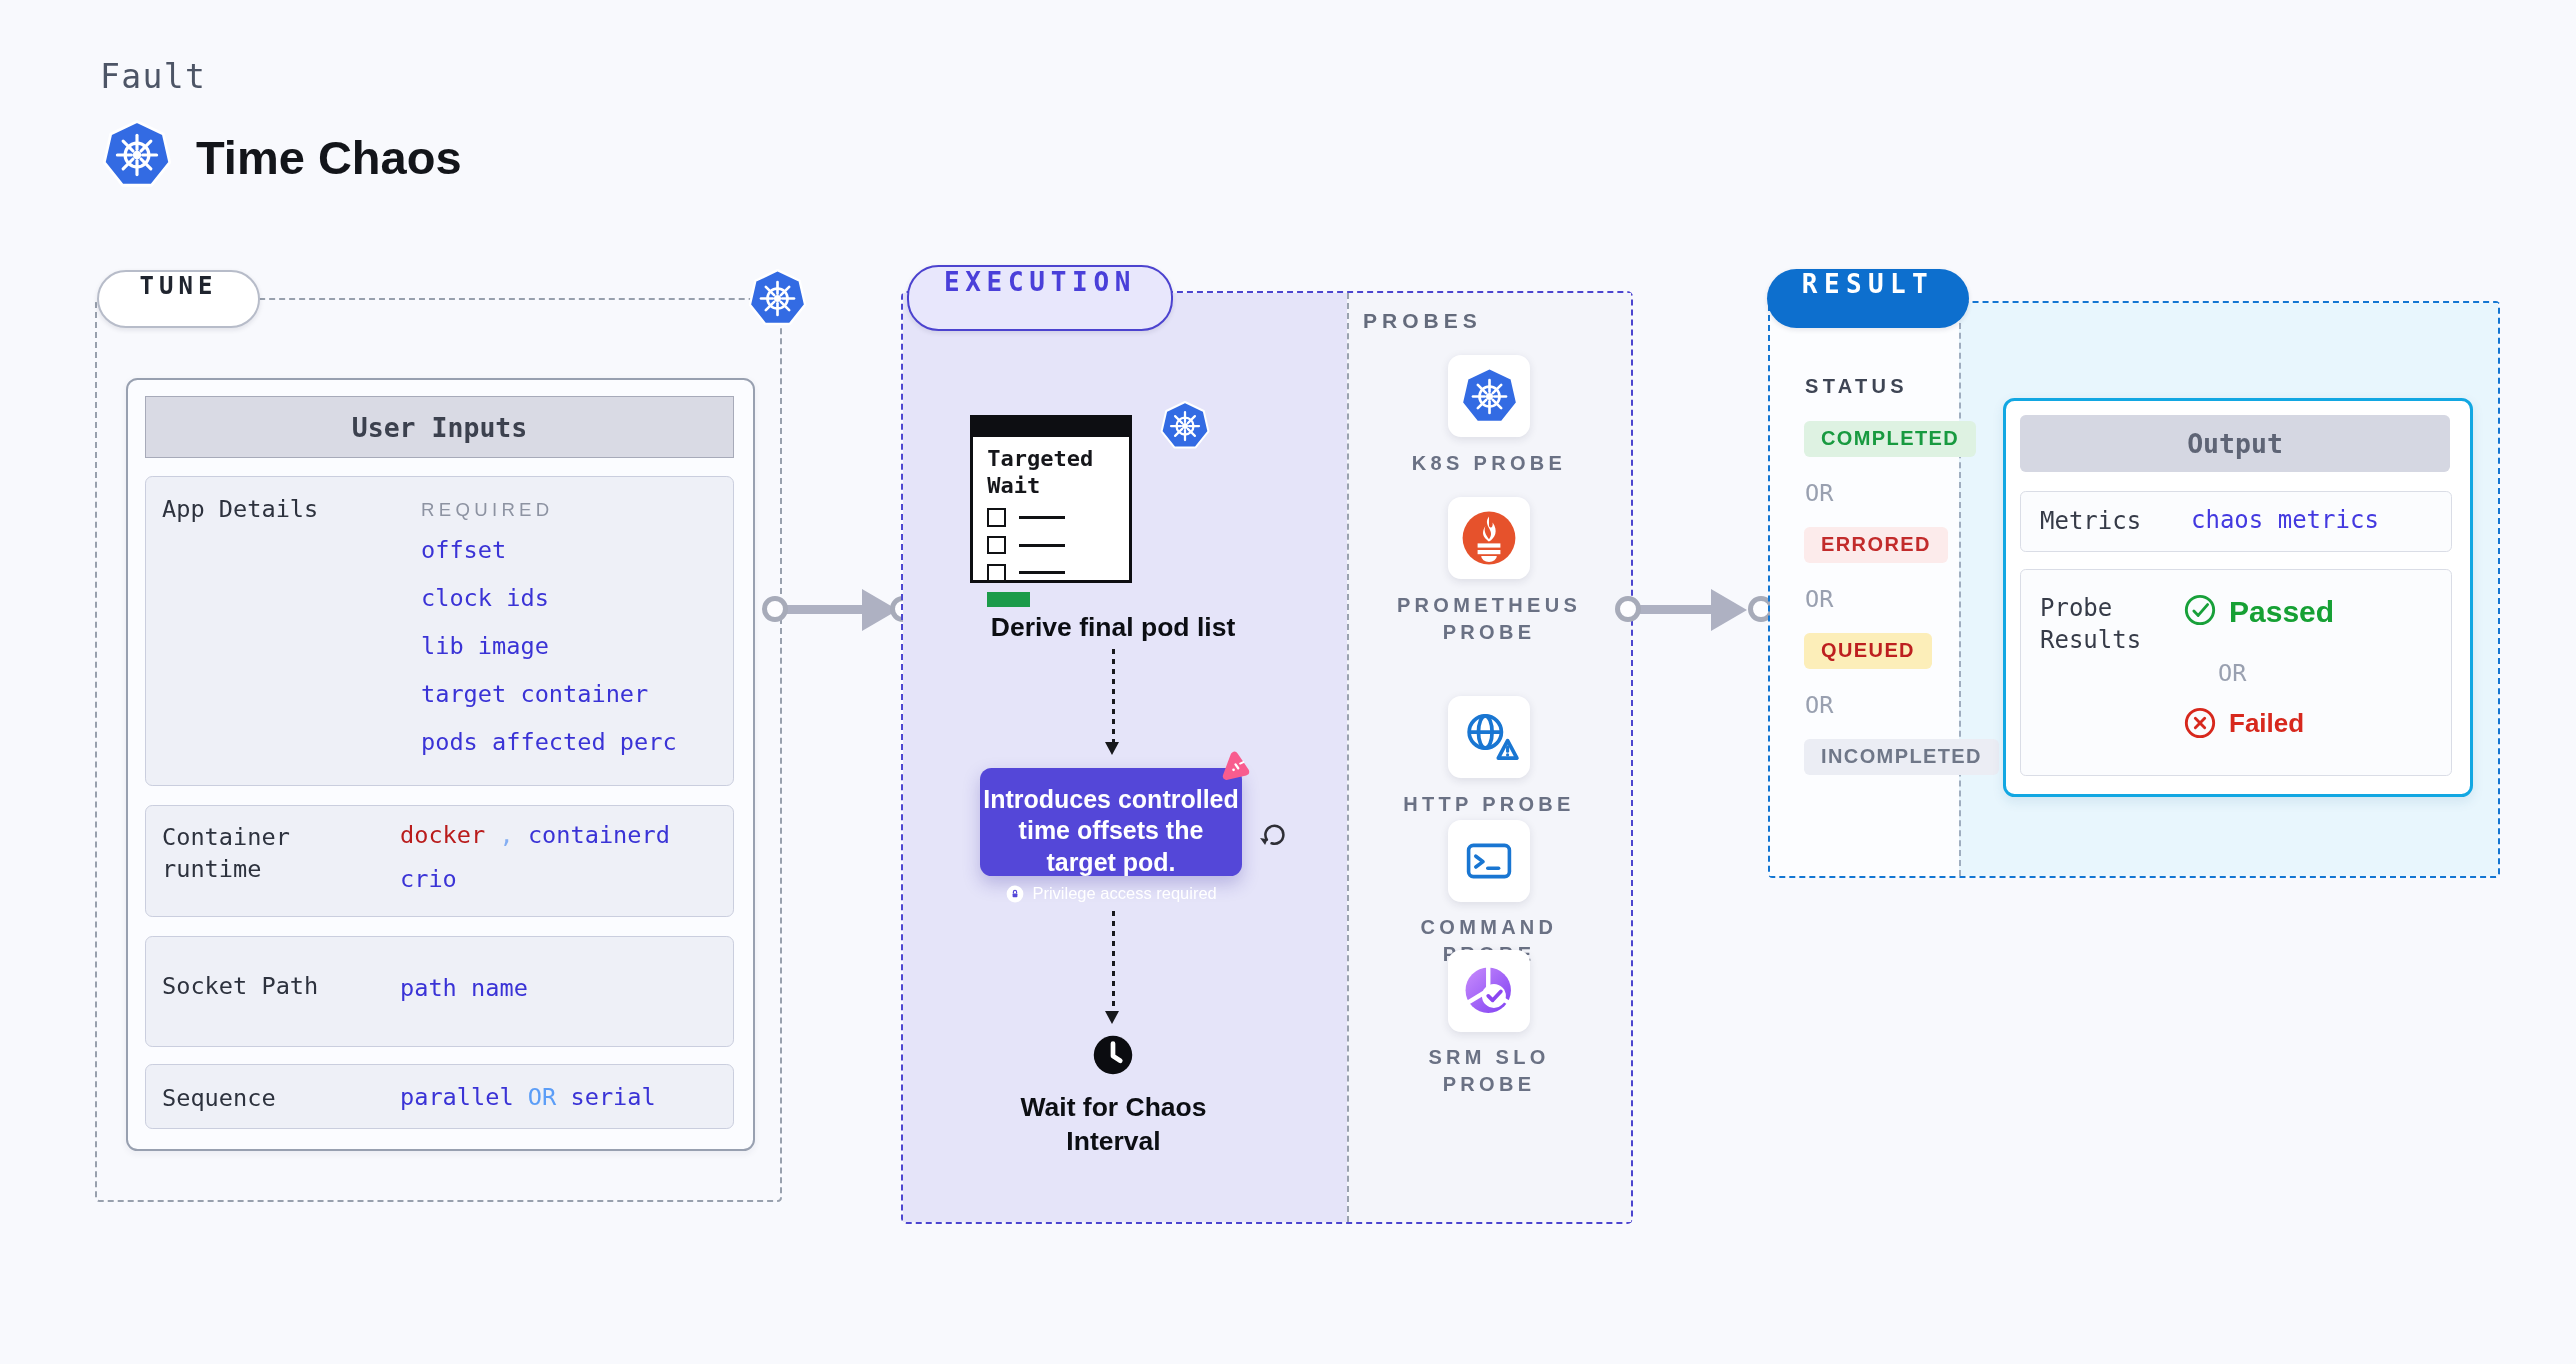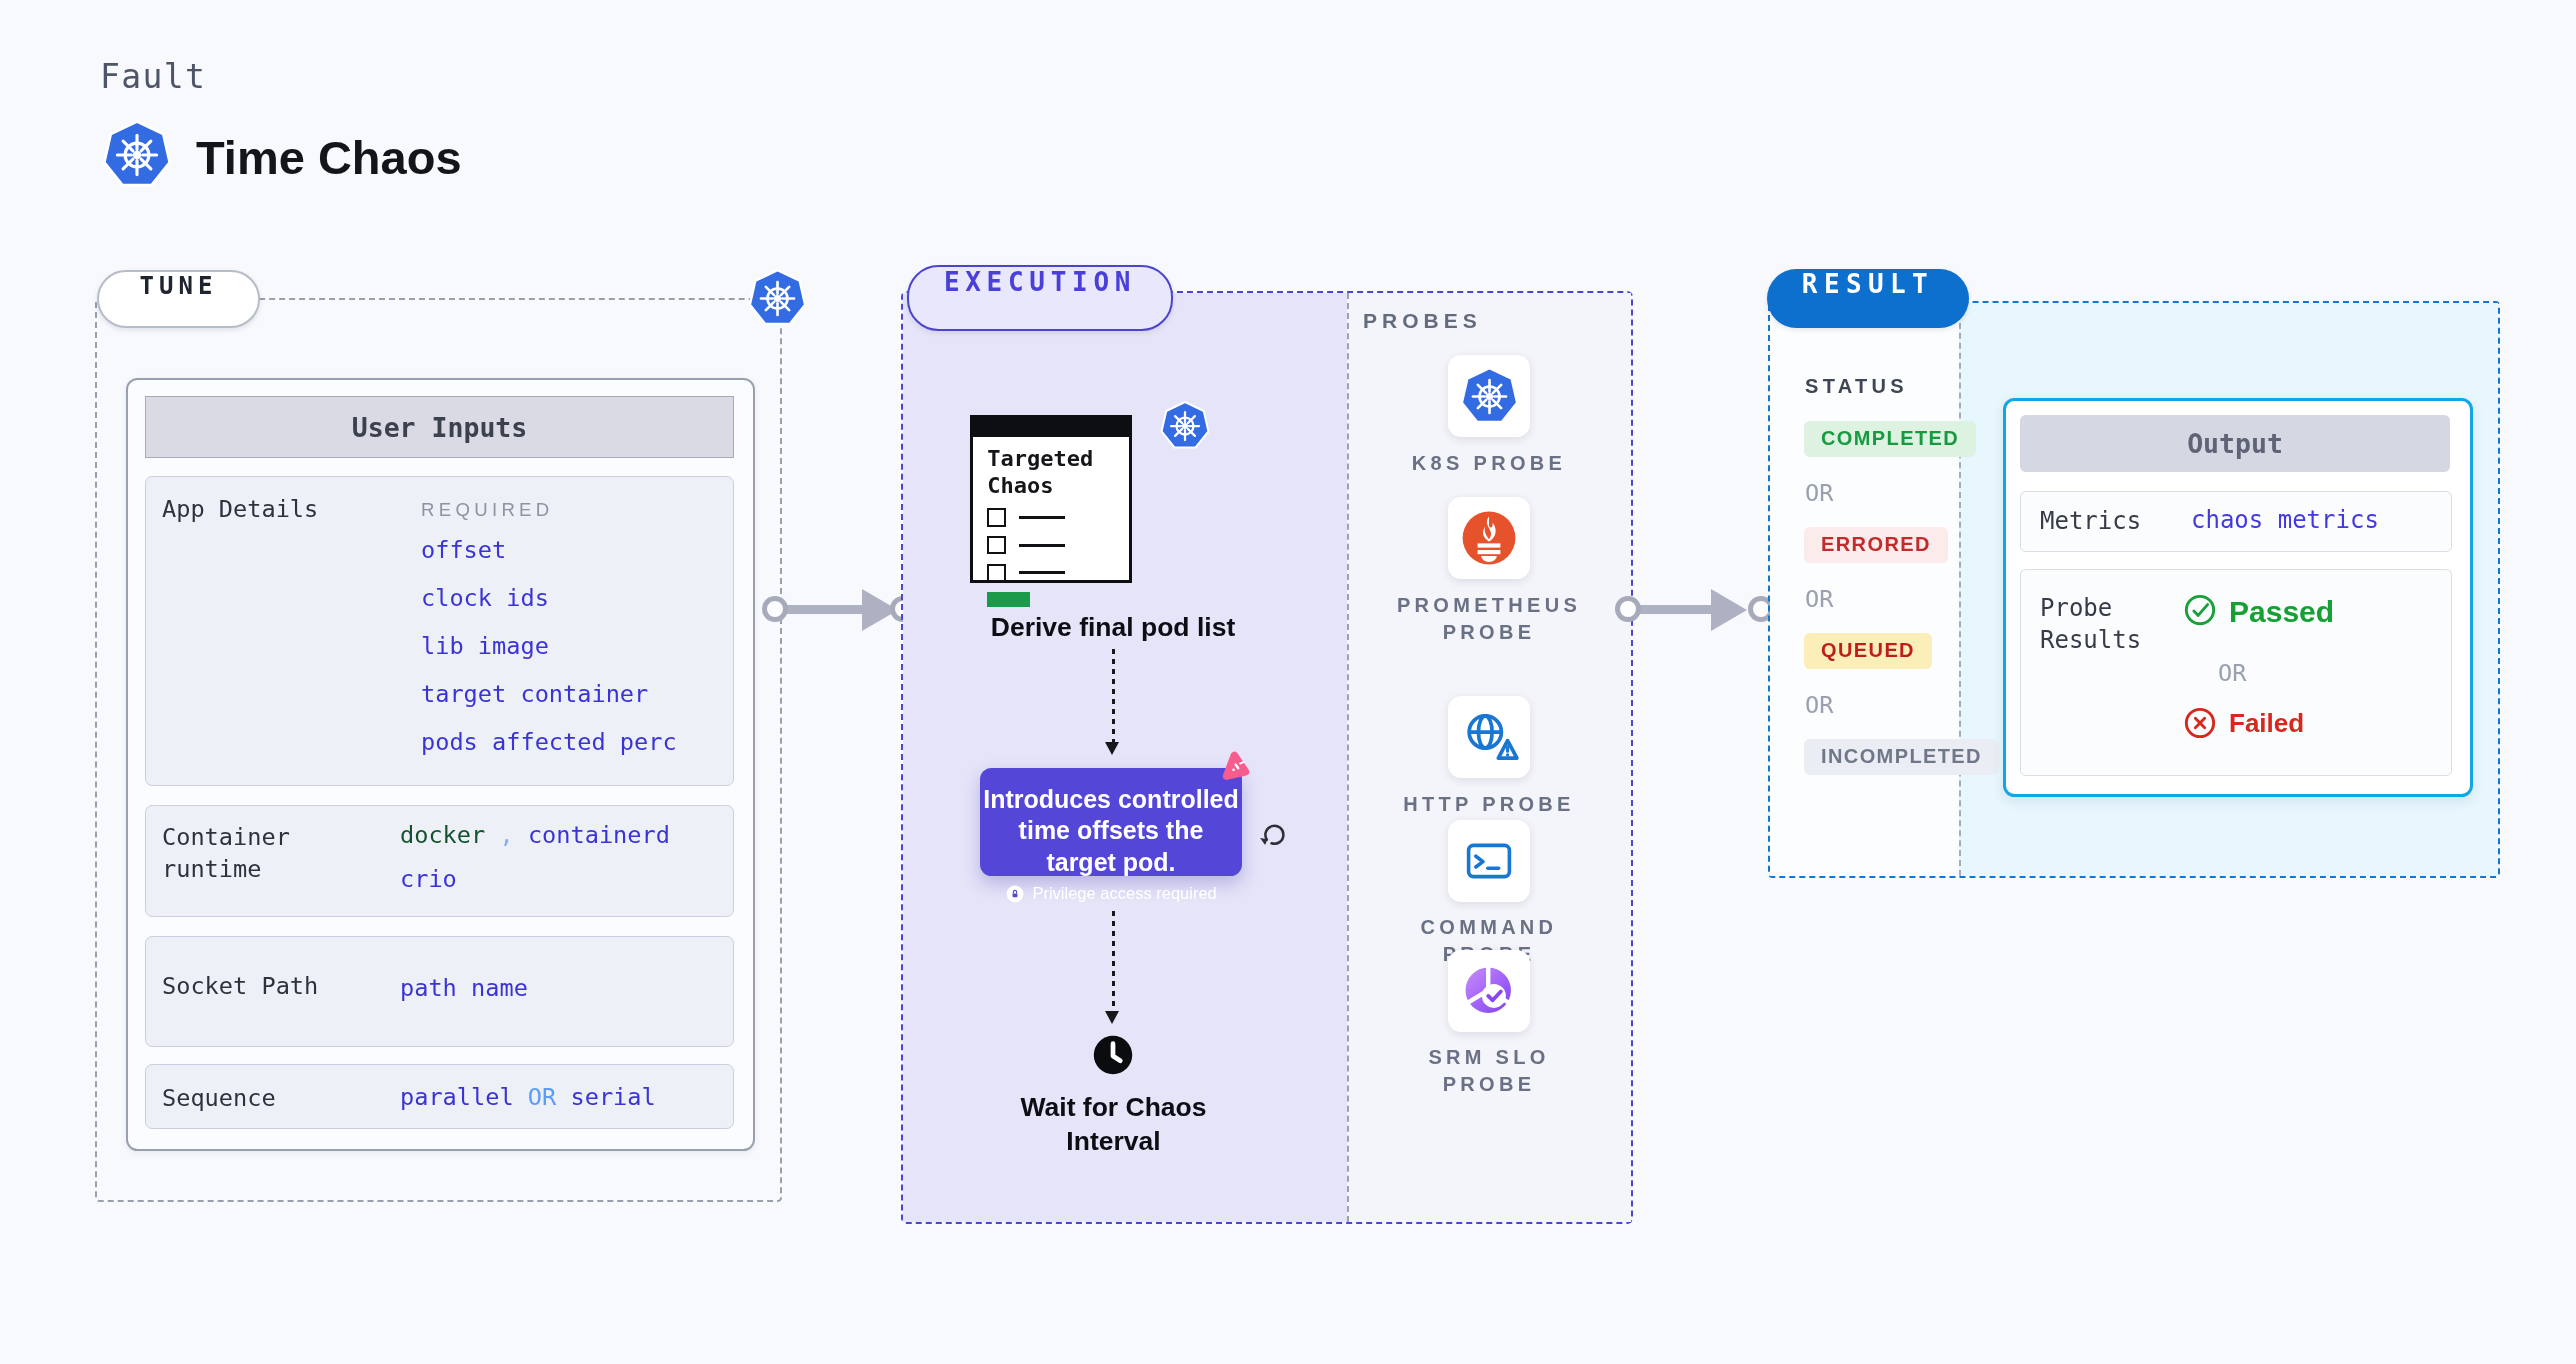--- a/index.html
+++ b/index.html
@@ -31,21 +31,21 @@
   .pill-result{background:#0d6fce;color:#ffffff;font-size:26px;letter-spacing:6.4px;}
 
   
   .ui-card{background:#fbfcff;border:2.1px solid #98a0b0;border-radius:11.5px;box-shadow:0 2.9px 7.2px rgba(30,34,60,.06);}
   .ui-header{background:#d9dae4;border:1.4px solid #a7aab9;border-radius:0;display:flex;align-items:center;justify-content:center;
              font-size:26.5px;font-weight:bold;color:#3c414e;}
   .ui-row{background:#eef0f7;border:1.4px solid #cacede;border-radius:7.2px;}
   .row-label{font-size:23.6px;color:#2d323e;line-height:31.5px;}
   .req-note{font-size:18.6px;letter-spacing:4.3px;color:#8d93a2;font-family:"Liberation Sans",sans-serif;}
   .val{font-size:23.6px;color:#3a33d6;}
-  .val-blue{color:#14532d;}
+  .val-blue{color:#b91c1c;}
   .val-lightblue{color:#84aef3;}
   .val-or{color:#5b9df7;}
 
   
   .gline{background:#aeb1c2;height:9.3px;border-radius:2.9px;}
   .gtri{width:0;height:0;border-top:21px solid transparent;border-bottom:21px solid transparent;border-left:36px solid #aeb1c2;}
   .donut{width:15.8px;height:15.8px;border:5.7px solid #a7abb9;border-radius:50%;background:#fdfdff;}
   .dotline{width:2.9px;background:repeating-linear-gradient(#17181c 0 5px,transparent 5px 10px);}
   .tri-down{width:0;height:0;border-left:7.9px solid transparent;border-right:7.9px solid transparent;border-top:13px solid #17181c;}
 
@@ -245,21 +245,21 @@
     <div class="abs probes-fill" style="left:444px;top:0;right:0;height:100%;"></div>
   </div>
   <div class="abs pill pill-exec mono" style="left:907px;top:265px;width:262px;height:62px;">
     <span>EXECUTION</span>
   </div>
 
   <div class="abs doc-card" style="left:970px;top:415px;width:156px;height:162px;">
     <div class="doc-bar"></div>
     <div style="padding:8.6px 0 0 14.3px;">
       <div class="doc-title mono">Targeted</div>
-      <div class="doc-title mono">Chaos</div>
+      <div class="doc-title mono">Wait</div>
       <div class="doc-row">
           <div class="doc-check"></div>
           <div class="doc-line"></div>
         </div>
       <div class="doc-row">
           <div class="doc-check"></div>
           <div class="doc-line"></div>
         </div>
       <div class="doc-row">
           <div class="doc-check"></div>

